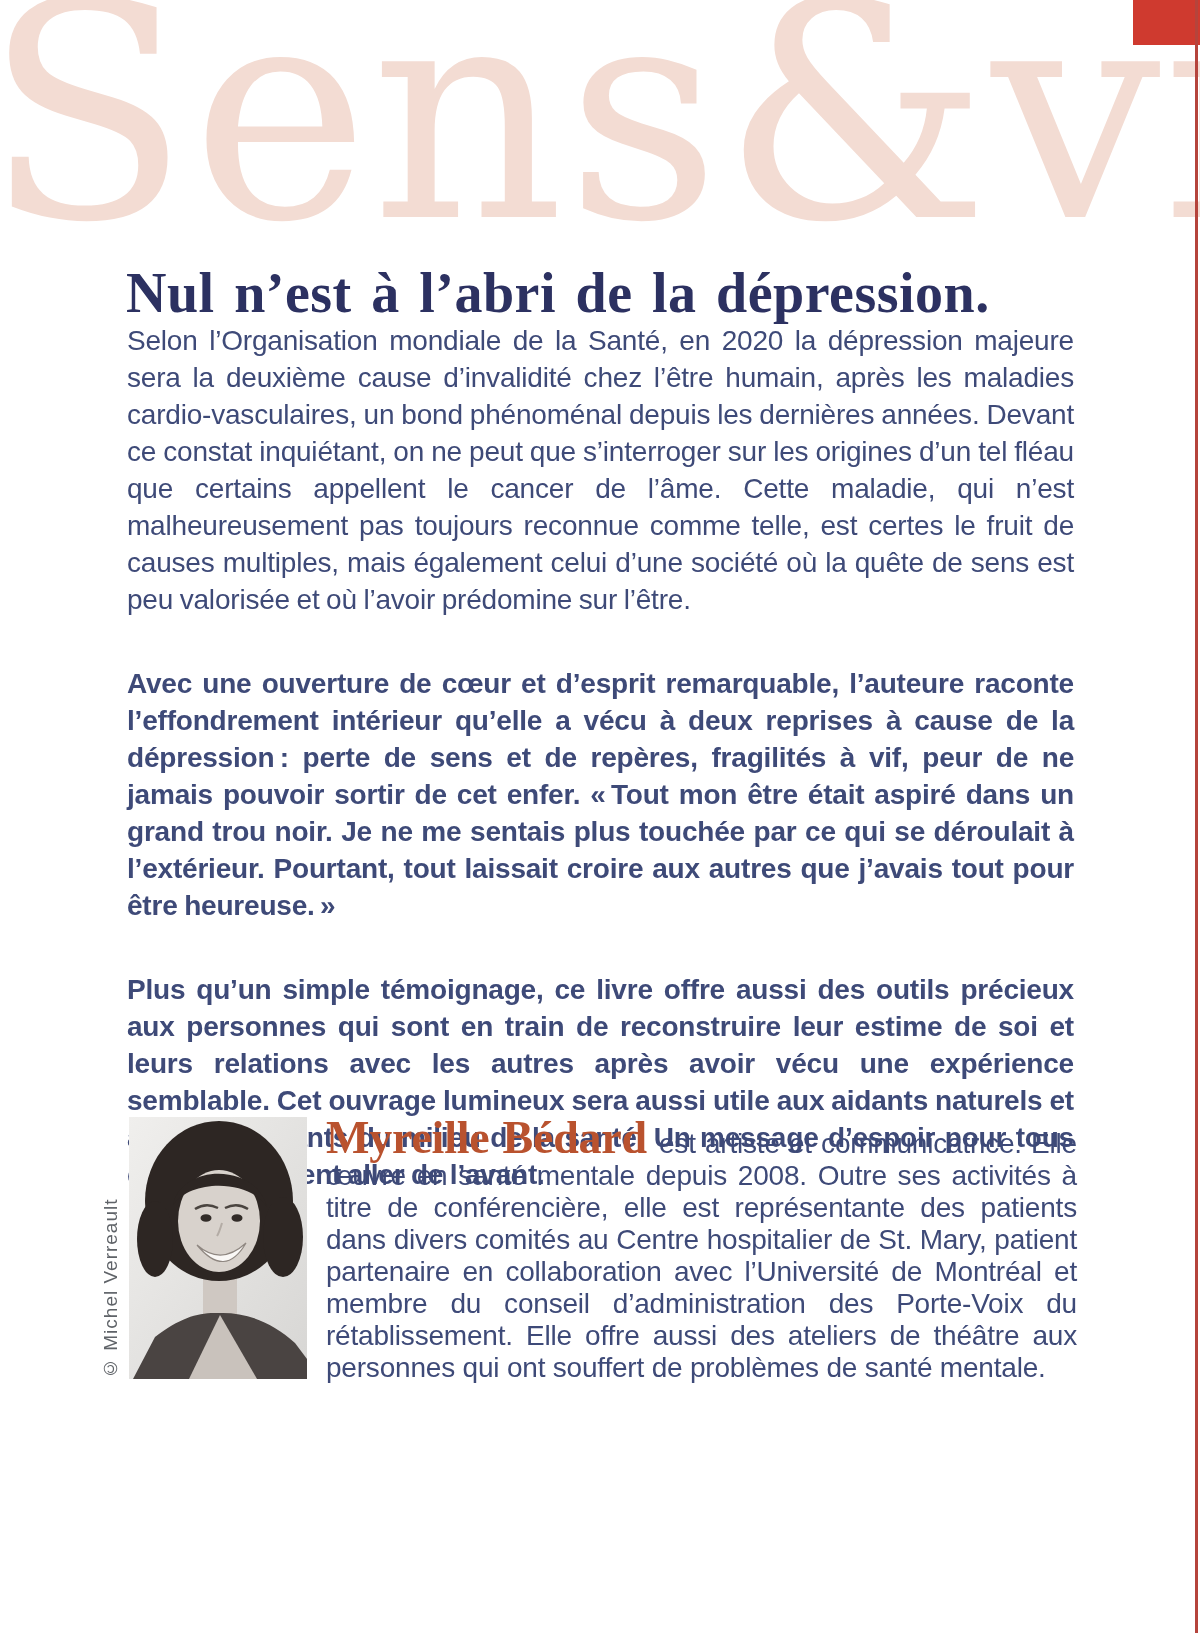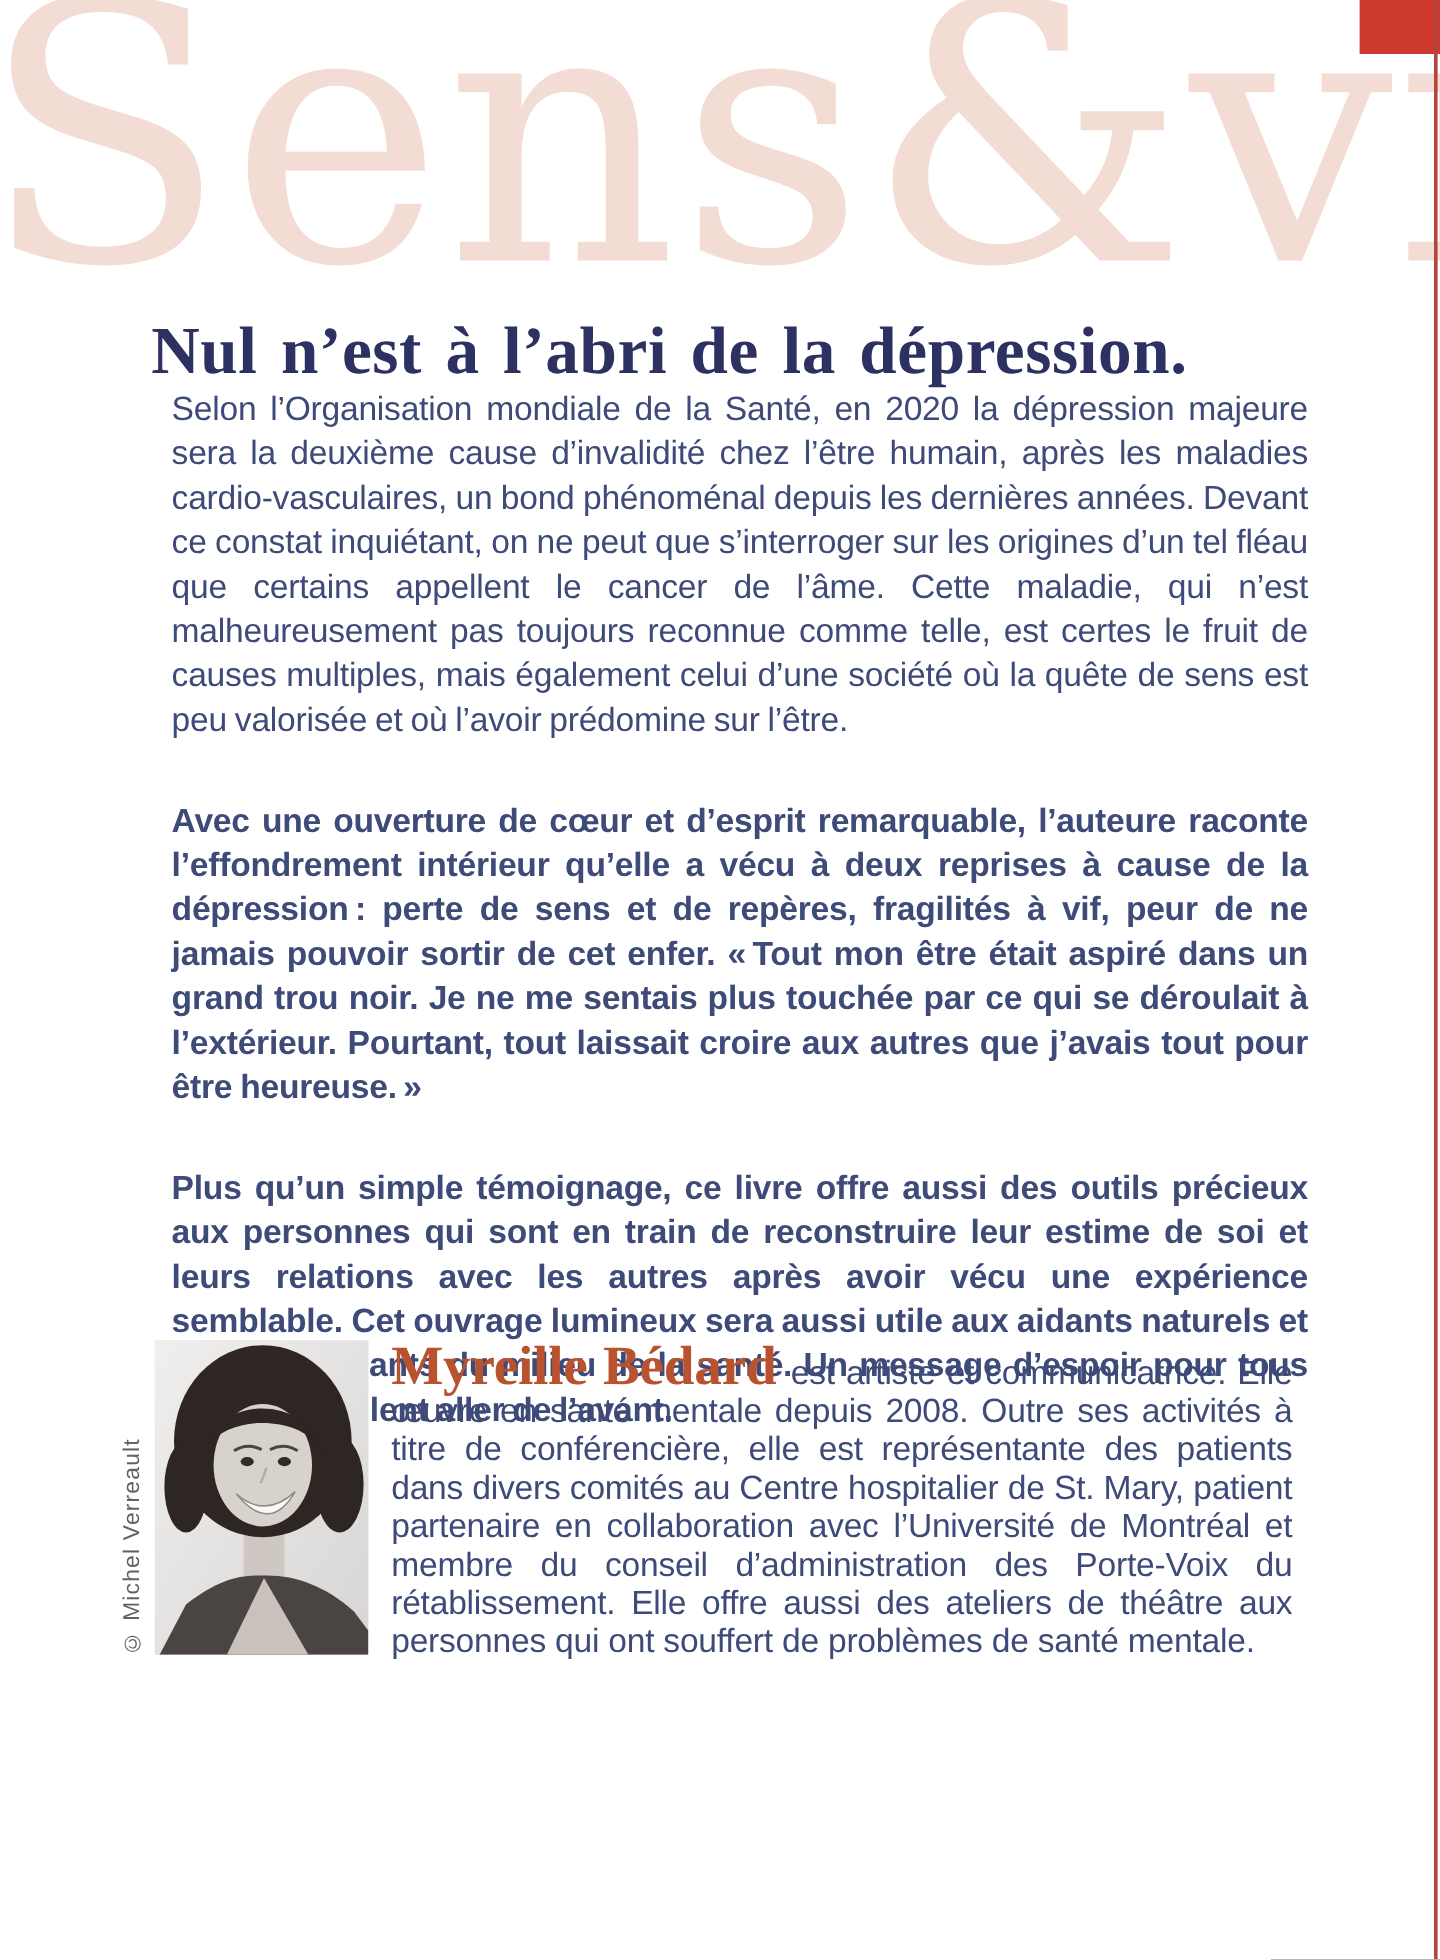--- a/index.html
+++ b/index.html
@@ -44,21 +44,20 @@
     white-space:nowrap;
     text-align:right;
   }
   
   .body-copy{
     position:absolute;left:127px;top:322px;width:947px;
     font-size:28px;line-height:37px;
     letter-spacing:-0.2px;word-spacing:-1px;
     color:#3e4a78;
     text-align:justify;
-    margin-left:16px;
   }
   .para{margin:0;}
   .para + .para{margin-top:47px;font-weight:bold;}
   
   .author{
     position:absolute;left:100px;top:1117px;width:973px;height:262px;
   }
   .credit{
     position:absolute;left:0;top:0;height:262px;width:22px;
     writing-mode:vertical-rl;

